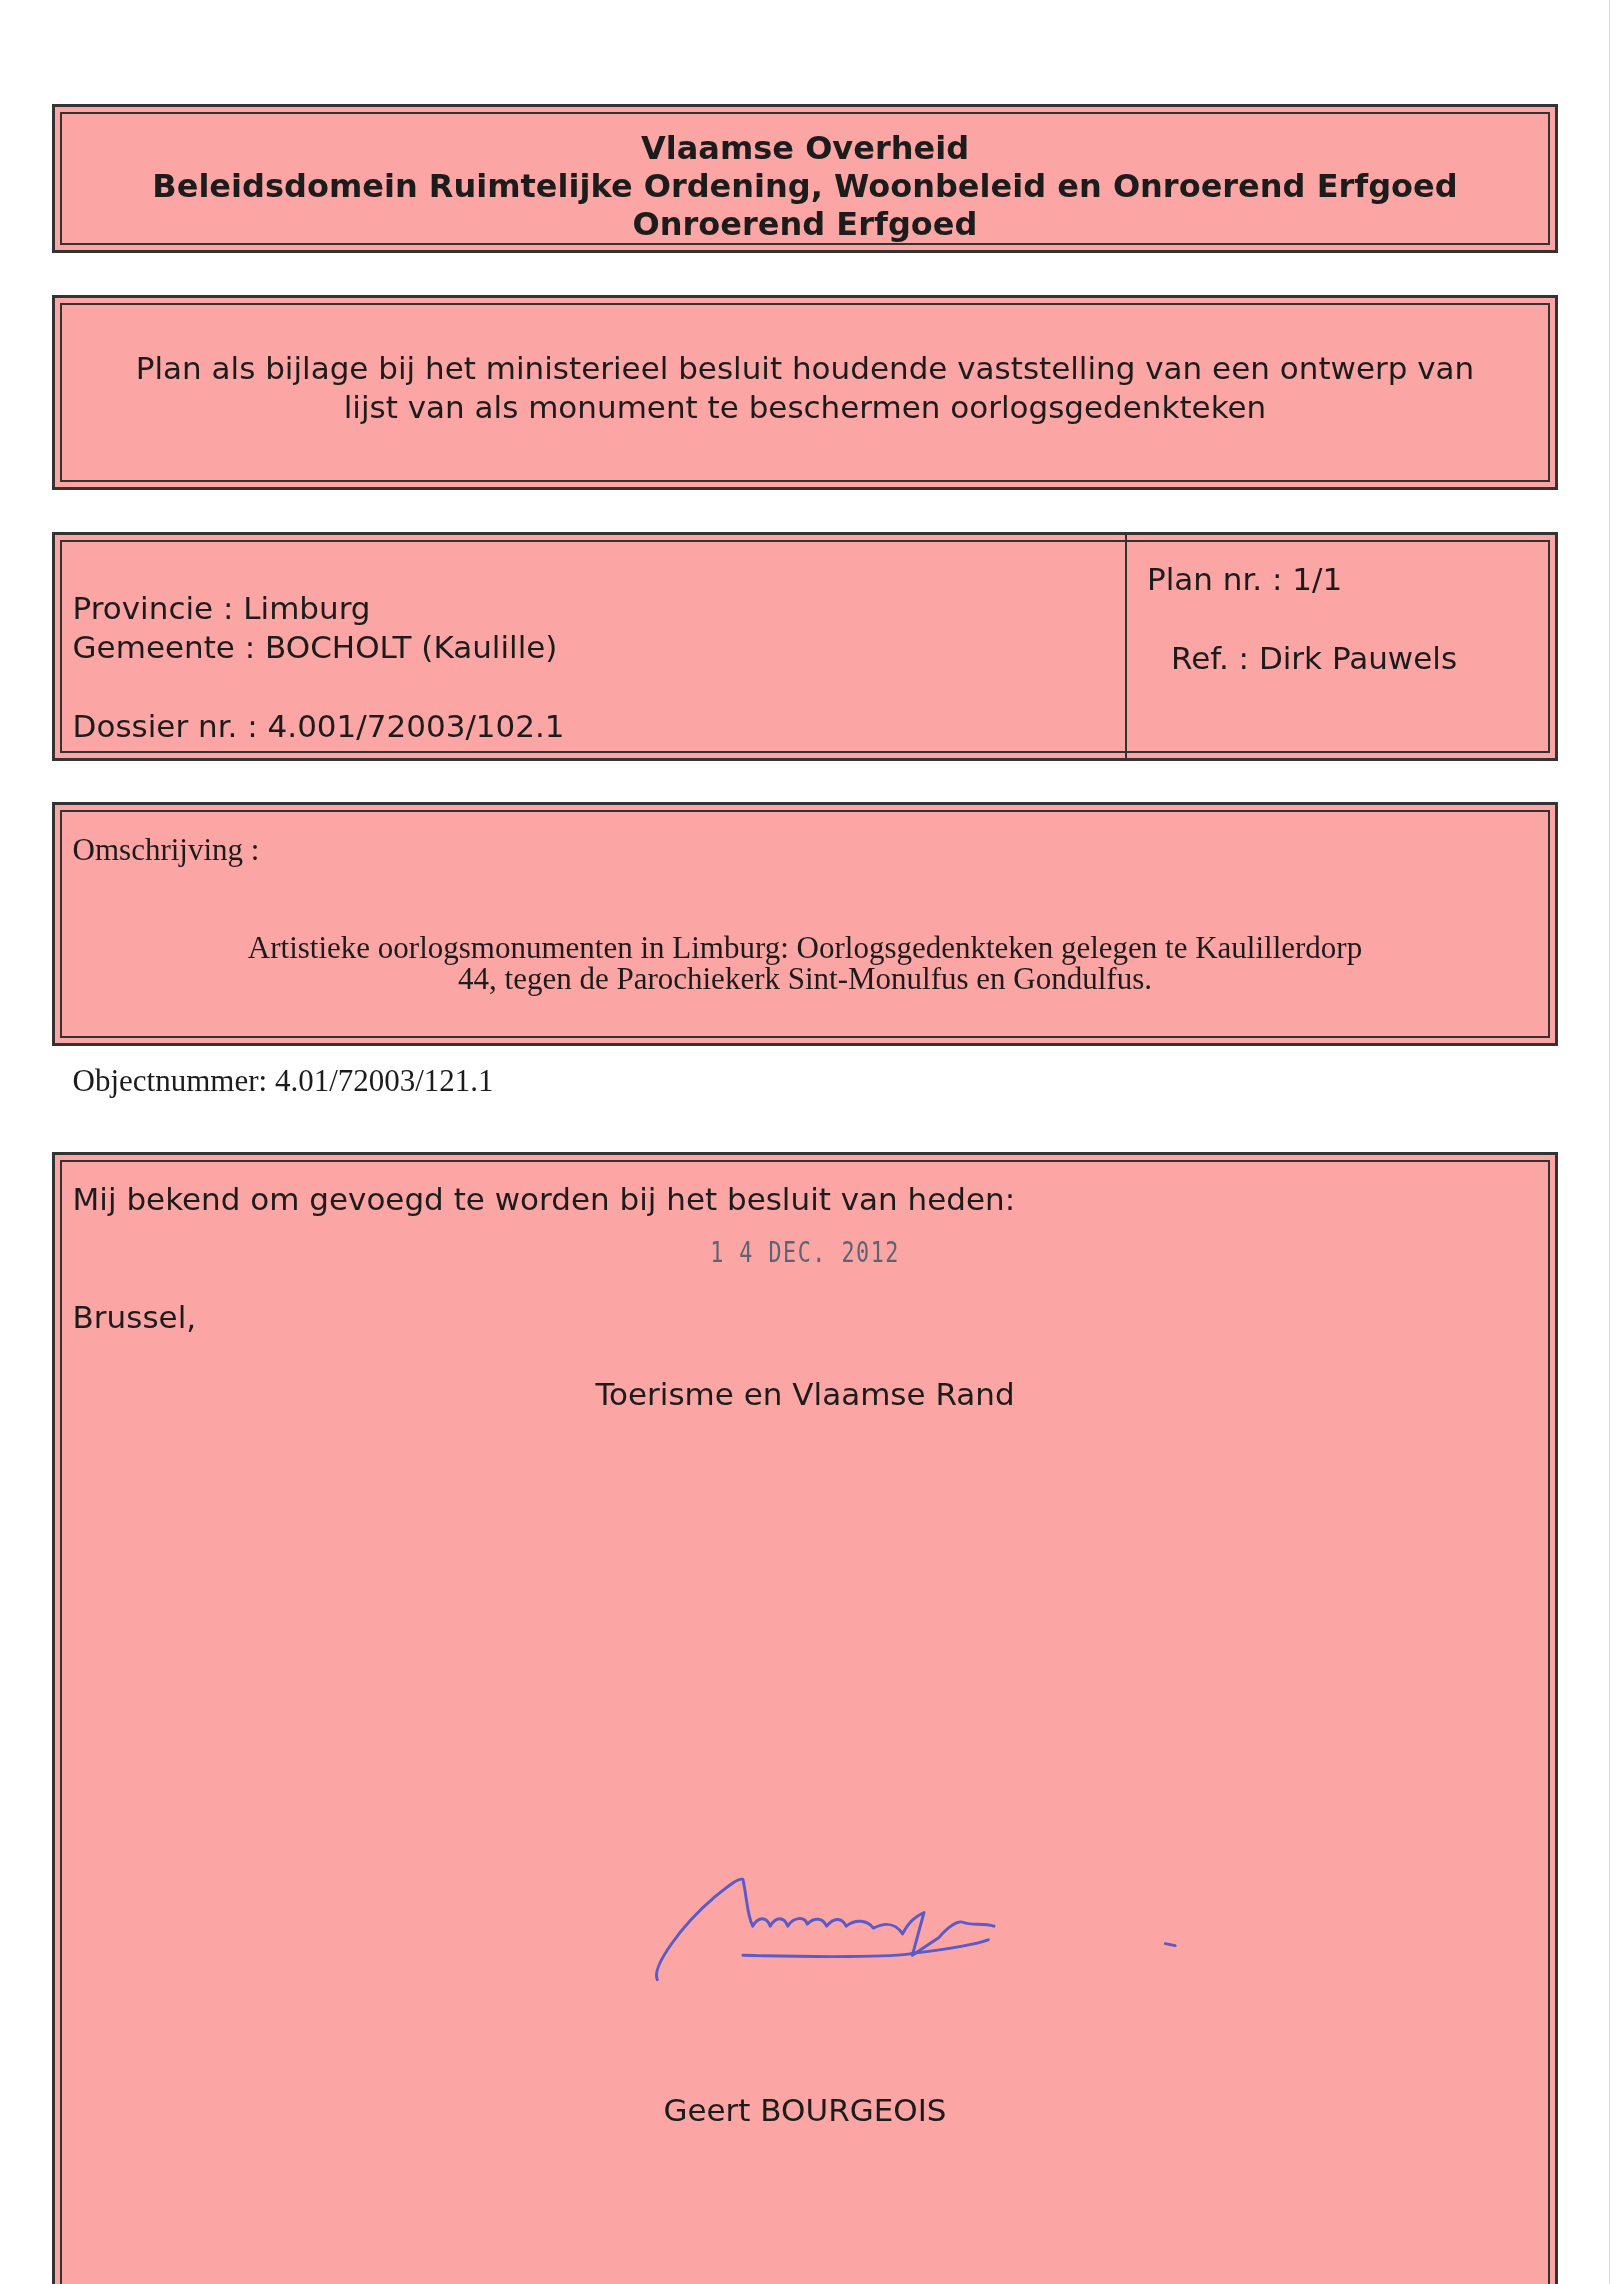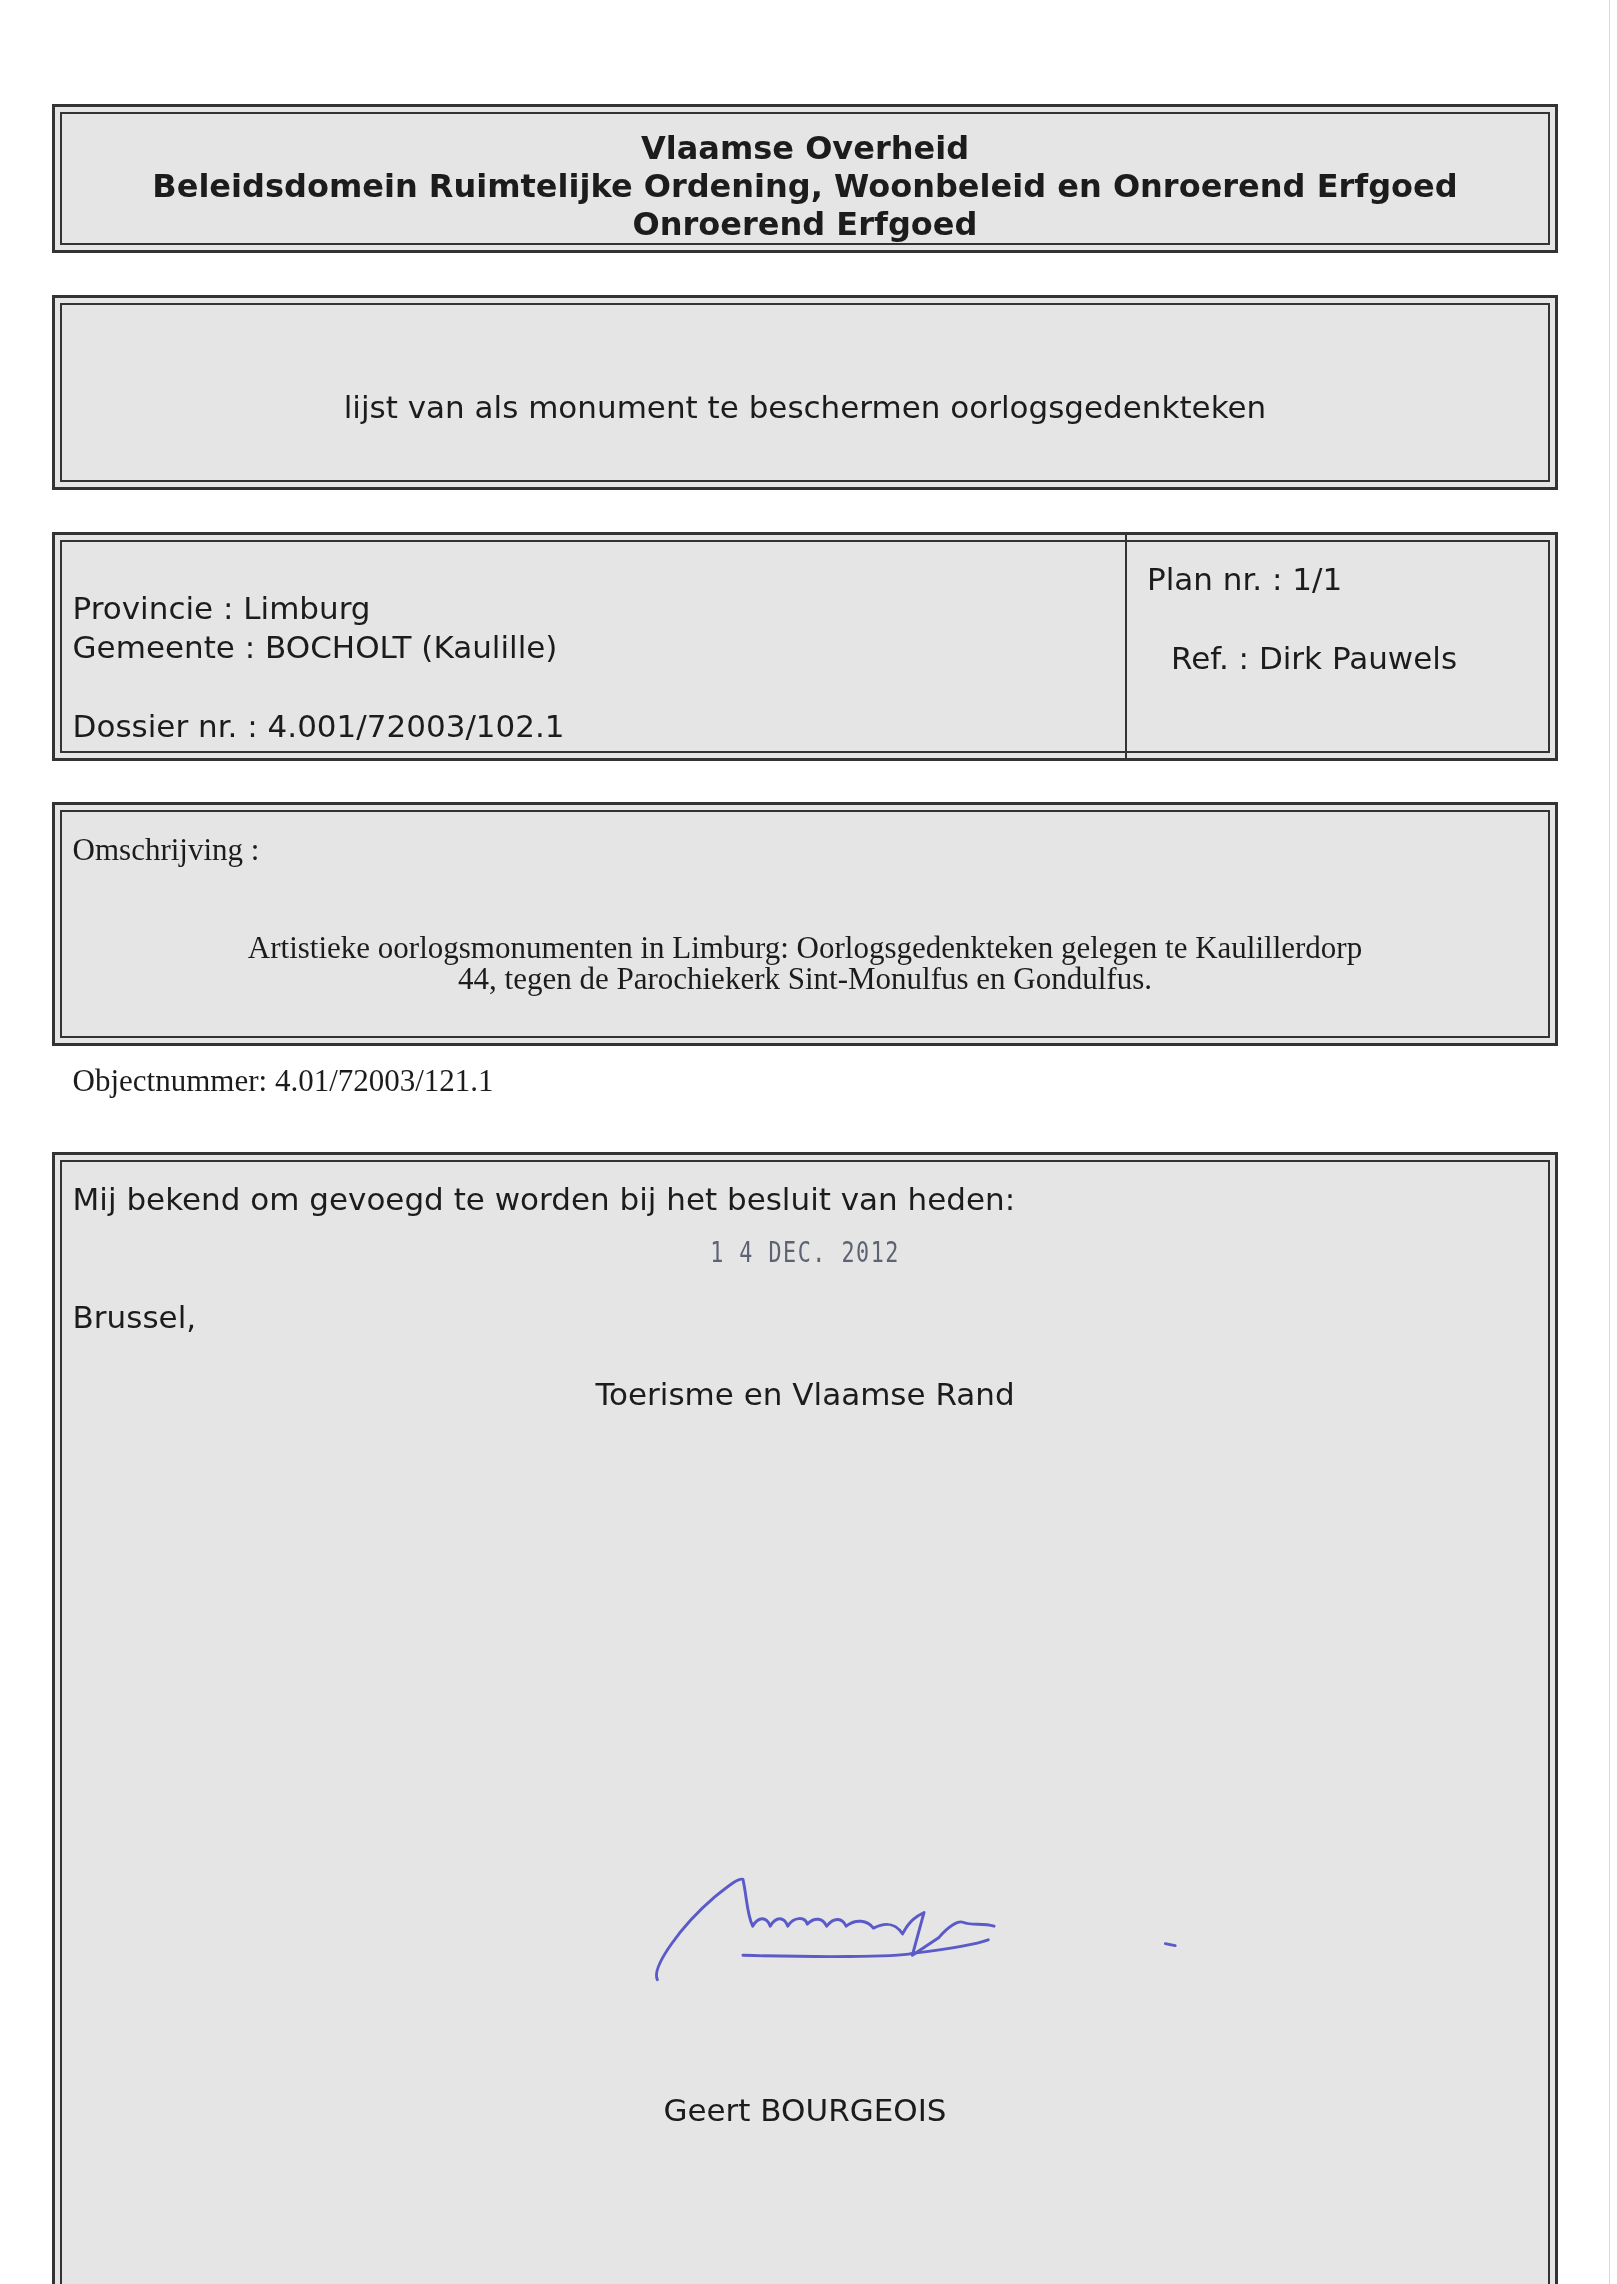--- a/index.html
+++ b/index.html
@@ -1,20 +1,20 @@
 <!DOCTYPE html>
 <html><head>
 <meta charset="utf-8">
 <style>
   html, body { margin: 0; padding: 0; background: #ffffff; }
   body { width: 1618px; height: 2284px; position: relative; overflow: hidden;
          font-family: "DejaVu Sans", sans-serif; color: #1c1c1c; }
   .scan-edge { position: absolute; left: 1609px; top: 0; width: 1px; height: 2284px; background: #d8d8d8; }
   .box { position: absolute; left: 52px; width: 1506px; box-sizing: border-box;
-         border: 3.9px solid #333; background: #e5e5e5; }
+         border: 3.9px solid #333; background: #fca5a5; }
   .box .inner { position: absolute; left: 4.9px; top: 4.9px; right: 4.9px; bottom: 4.9px;
                 border: 2.9px solid #333; box-sizing: border-box; }
   #box1 { top: 104px; height: 149px; }
   #box2 { top: 295px; height: 195px; }
   #box3 { top: 532px; height: 229px; }
   #box4 { top: 802px; height: 244px; font-family: Liberation Serif, serif; }
   #box5 { top: 1152px; height: 1209px; }
   .t { position: absolute; white-space: nowrap; font-size: 31px; line-height: 1; }
   .center { left: 0; right: 0; text-align: center; }
   .bold { font-weight: bold; font-size: 32px; }
@@ -30,20 +30,21 @@
 
 <div class="box" id="box1">
   <div class="inner"></div>
   <div class="t center bold" style="top:25px;">Vlaamse Overheid</div>
   <div class="t center bold" style="top:63px;">Beleidsdomein Ruimtelijke Ordening, Woonbeleid en Onroerend Erfgoed</div>
   <div class="t center bold" style="top:101px;">Onroerend Erfgoed</div>
 </div>
 
 <div class="box" id="box2">
   <div class="inner"></div>
+  <div class="t center" style="top:55px;">Plan als bijlage bij het ministerieel besluit houdende vaststelling van een ontwerp van</div>
   <div class="t center" style="top:94px;">lijst van als monument te beschermen oorlogsgedenkteken</div>
 </div>
 
 <div class="box" id="box3">
   <div class="inner"></div>
   <div class="divider"></div>
   <div class="t" style="left:17.6px; top:17.6px;margin-top:40px;">Provincie : Limburg</div>
   <div class="t" style="left:17.6px; top:97px;">Gemeente : BOCHOLT (Kaulille)</div>
   <div class="t" style="left:17.6px; top:176px;text-align:center;">Dossier nr. : 4.001/72003/102.1</div>
   <div class="t" style="left:1092px; top:29px;">Plan nr. :  1/1</div>

